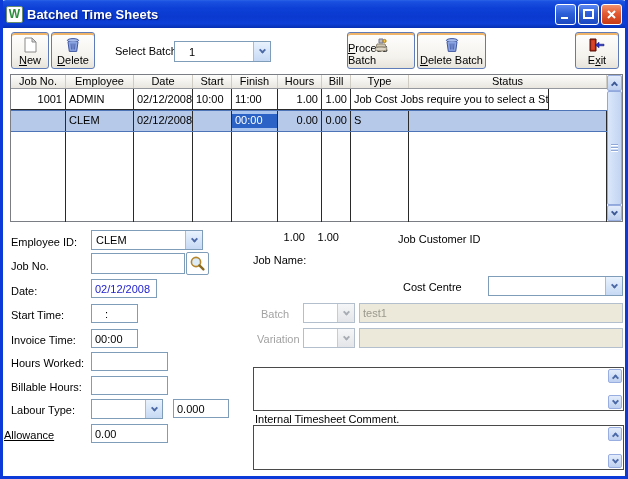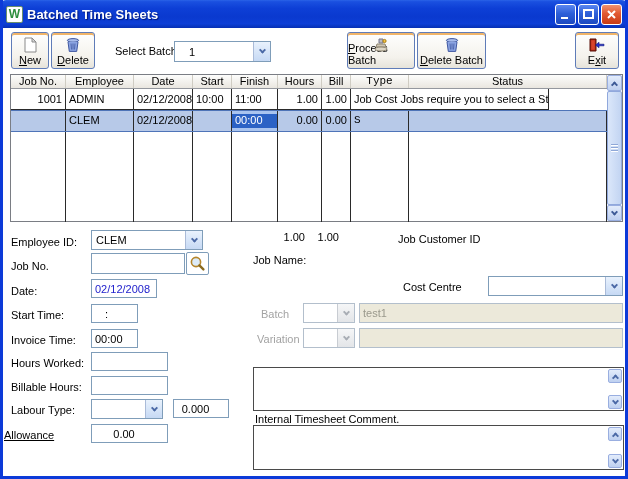--- a/index.html
+++ b/index.html
@@ -55,28 +55,28 @@
     overflow:hidden; white-space:nowrap; }
   .g-row { height:21px; }
   .g-row .gc, .g-fill .gc { border-right:1px solid #2a2a2a; font-size:11px; line-height:20px;
     overflow:hidden; white-space:nowrap; padding:0 3px; }
   .g-row.r1 .gc { border-bottom:1px solid #2a2a2a; }
   .g-row.selected { background:#b7c9e8; border-top:1px solid #4e74b8; border-bottom:1px solid #4e74b8; height:22px; }
   .g-row.selected .gc { line-height:19px; }
   .g-fill { height:90px; }
   .c0{width:55px; text-align:right;} .c1{width:68px;} .c2{width:59px;} .c3{width:39px;}
   .c4{width:46px;} .c5{width:44px; text-align:right;} .c6{width:29px; text-align:right;}
-  .c7{width:58px;font-family:Liberation Mono, monospace;} .c8{width:198px;}
+  .c7{width:58px;} .c8{width:198px;}
   .sel-cell { background:linear-gradient(180deg,#a9c4ef 0 3px,#2b62c5 3px calc(100% - 3px),#a9c4ef calc(100% - 3px) 100%);
     color:#fff; }
   
   .field { position:absolute; border:1px solid #7f9db9; background:#fff; font-size:11px; color:#000;
     padding:0 3px; font-family:"Liberation Sans",sans-serif; }
   input.field { outline:none; }
-  .field.num { text-align:center; padding-right:14px; }
+  .field.num { text-align:left; padding-right:14px; }
   .field.disabled { background:#ece9da; color:#9a998c; border-color:#b3bfcc; }
   .search-btn { position:absolute; left:183px; top:252px; width:23px; height:23px; border:1px solid #7f9db9;
     background:#fff; border-radius:2px; display:flex; align-items:center; justify-content:center; }
   .total { position:absolute; font-size:11px; text-align:right; }
   .gray { color:#a3a3a3; }
   .comment-box { position:absolute; border:1px solid #4a4a4a; background:#fff; resize:none;
     font-family:"Liberation Sans",sans-serif; font-size:11px; outline:none; }
   .mini-sb { position:absolute; width:14px; height:14px; border:1px solid #99aee0; border-radius:2px;
     background:linear-gradient(180deg,#e3ecfb,#bed0f0); display:flex; align-items:center; justify-content:center; }
   u { text-decoration:underline; }

